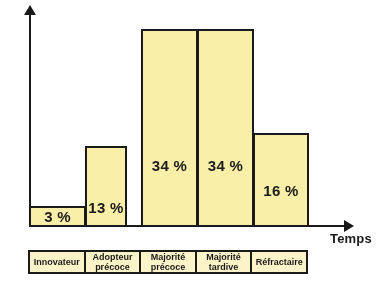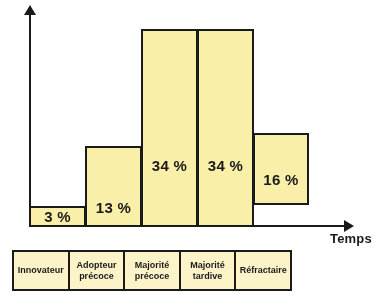--- a/index.html
+++ b/index.html
@@ -92,24 +92,24 @@
   
   .bar.b0 .bar-label { position: relative; top: 0px; }
   .bar.b1 .bar-label { position: relative; top: 21px; }
   .bar.b2 .bar-label { position: relative; top: 37px; }
   .bar.b3 .bar-label { position: relative; top: 37px; }
   .bar.b4 .bar-label { position: relative; top: 10px; }
 
   
   .legend {
     position: absolute;
-    left: 12px;
+    left: 28px;
     top: 250px;
     width: 280px;
-    height: 41px;
+    height: 24px;
     display: flex;
     border: 2px solid #1a1a1a;
     box-sizing: border-box;
     background: #fca5a5;
   }
   .legend-cell {
     flex: 1 1 0;
     border-right: 2px solid #1a1a1a;
     box-sizing: border-box;
     display: flex;
@@ -136,30 +136,30 @@
   <div class="axis-y-line"></div>
   <div class="axis-y-arrow"></div>
   <div class="axis-x-line"></div>
   <div class="axis-x-arrow"></div>
   <div class="axis-x-label">Temps</div>
 
   <div class="bars">
     <div class="bar b0" style="left:29px; top:206px; width:57px; height:21px;">
       <span class="bar-label">3 %</span>
     </div>
-    <div class="bar b1" style="left:85px; top:146px; width:57px; height:81px;">
+    <div class="bar b1" style="left:85px; top:146px; width:42px; height:81px;">
       <span class="bar-label">13 %</span>
     </div>
     <div class="bar b2" style="left:141px; top:29px; width:57px; height:198px;">
       <span class="bar-label">34 %</span>
     </div>
     <div class="bar b3" style="left:197px; top:29px; width:57px; height:198px;">
       <span class="bar-label">34 %</span>
     </div>
-    <div class="bar b4" style="left:253px; top:133px; width:56px; height:72px;">
+    <div class="bar b4" style="left:253px; top:133px; width:56px; height:94px;">
       <span class="bar-label">16 %</span>
     </div>
   </div>
 
   <div class="legend">
     <div class="legend-cell">
       <span class="legend-text">Innovateur</span>
     </div>
     <div class="legend-cell">
       <span class="legend-text">Adopteur

